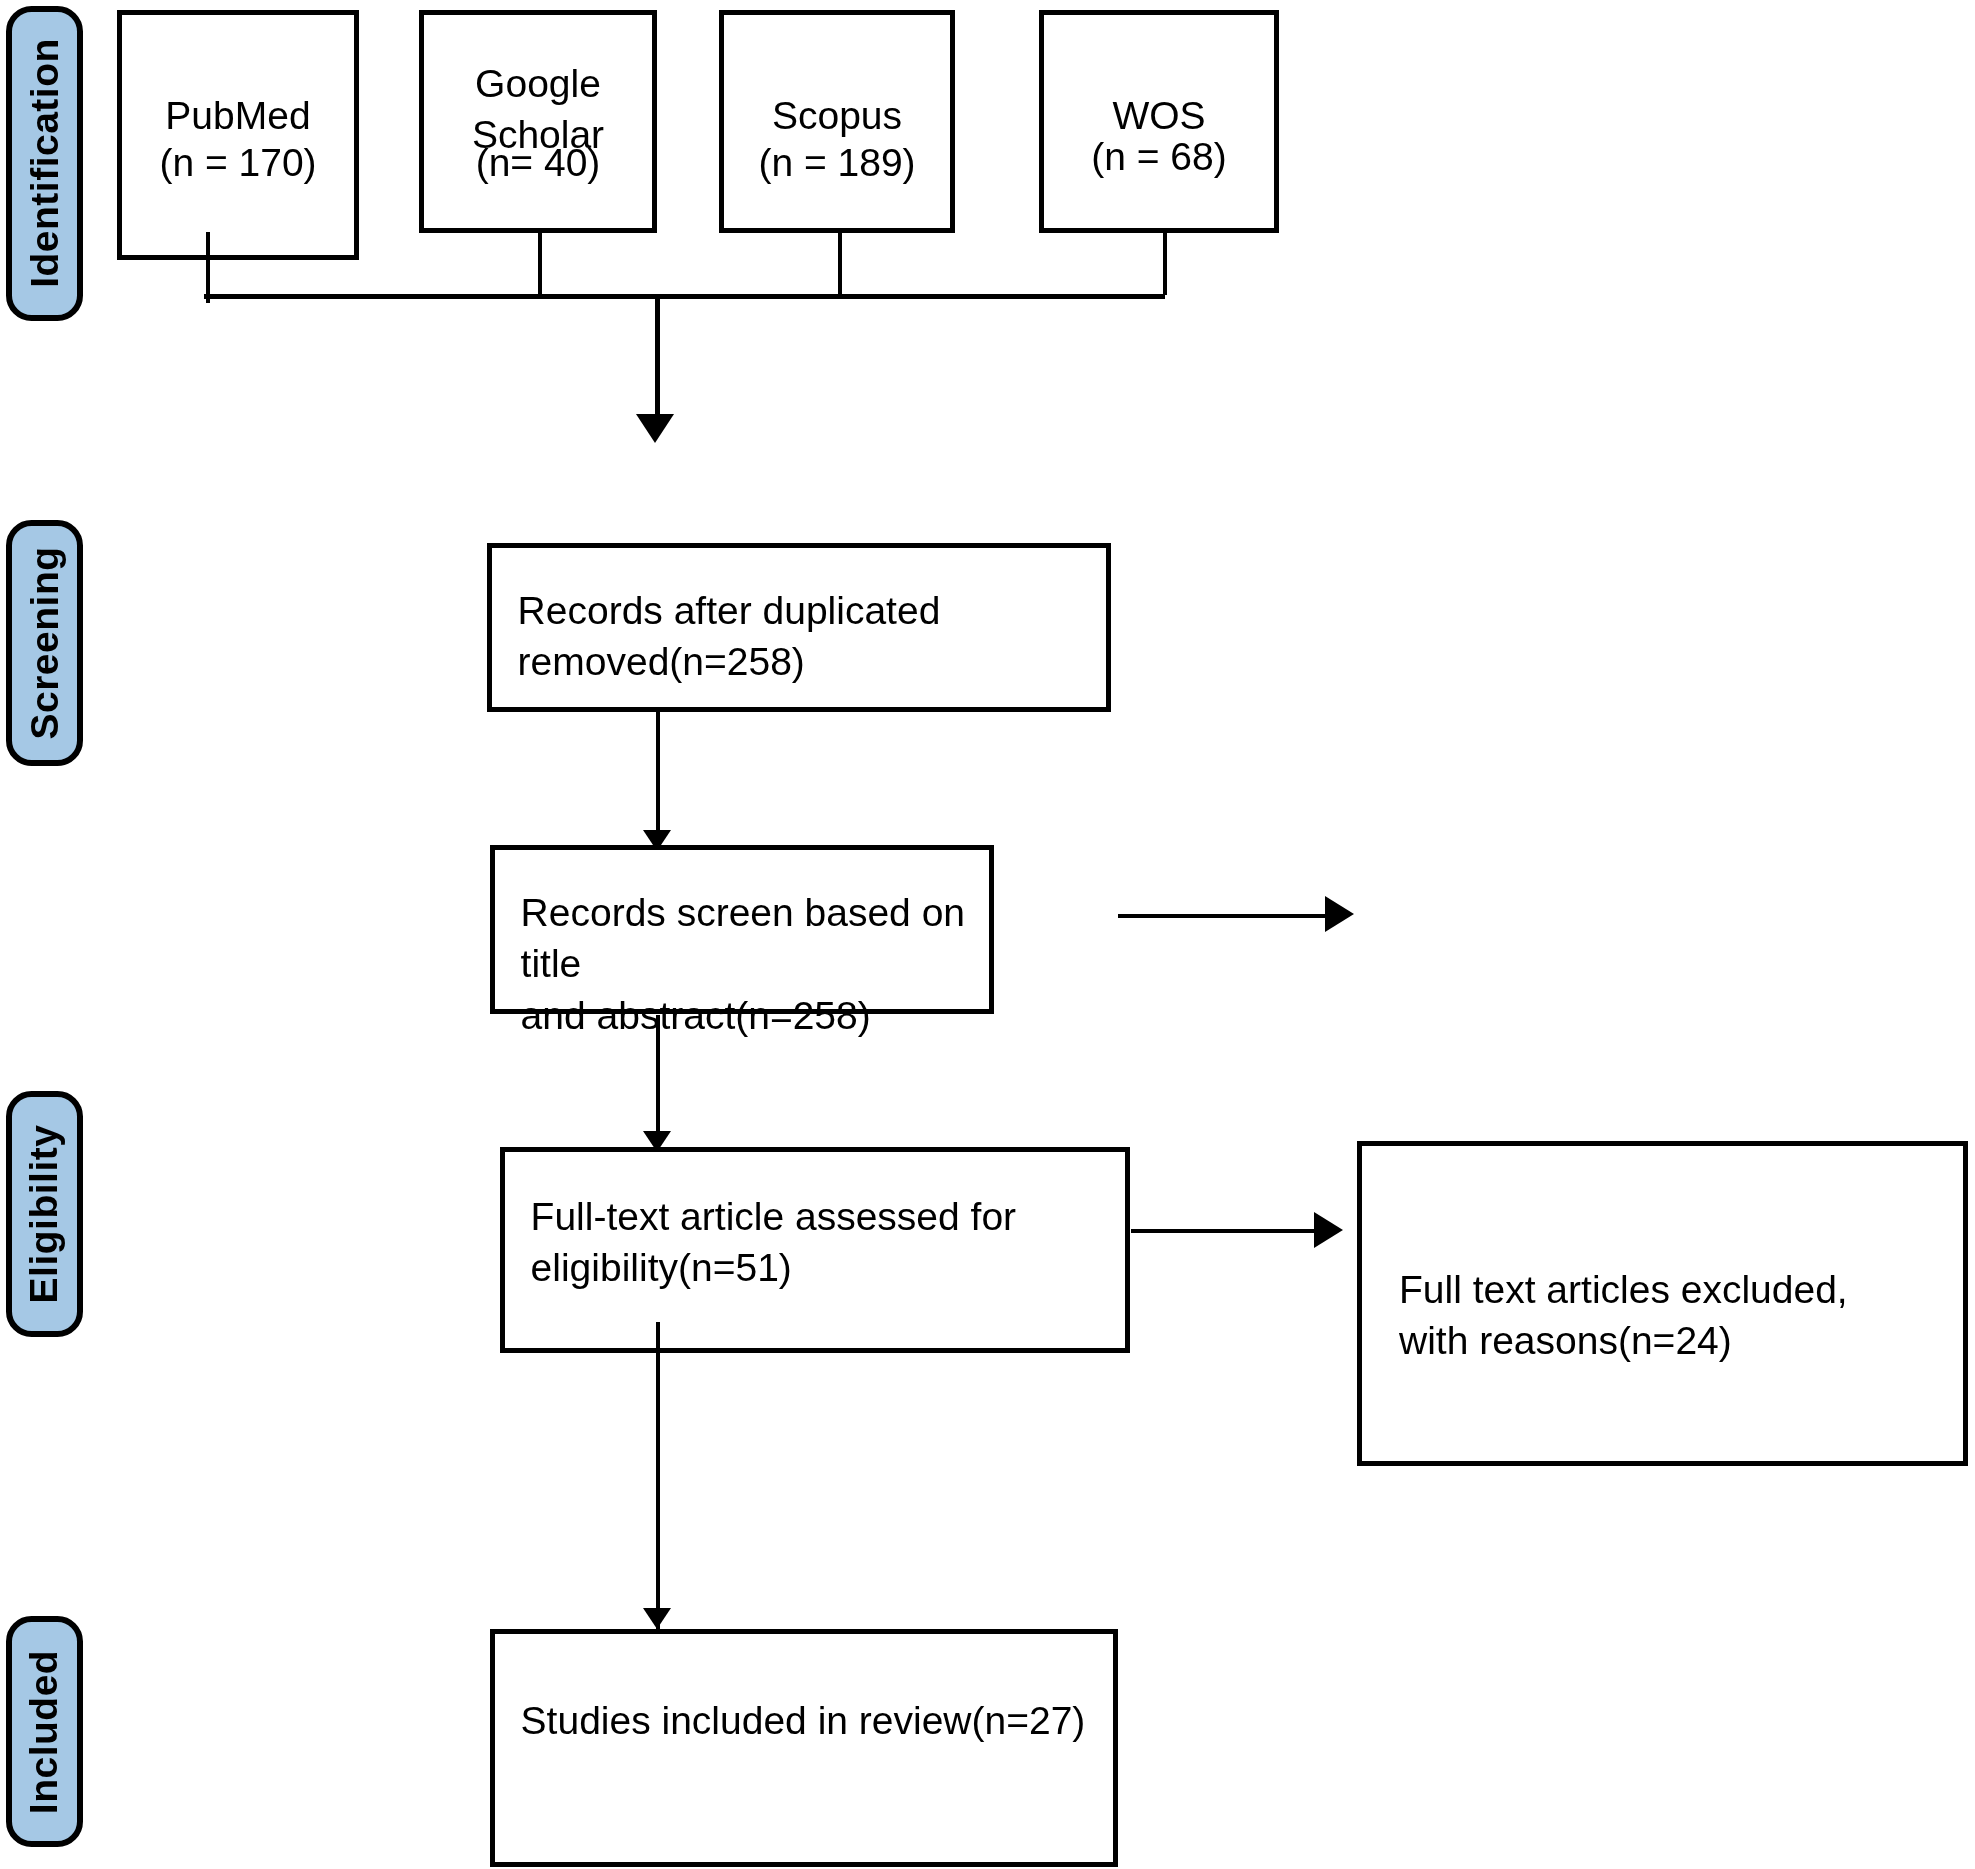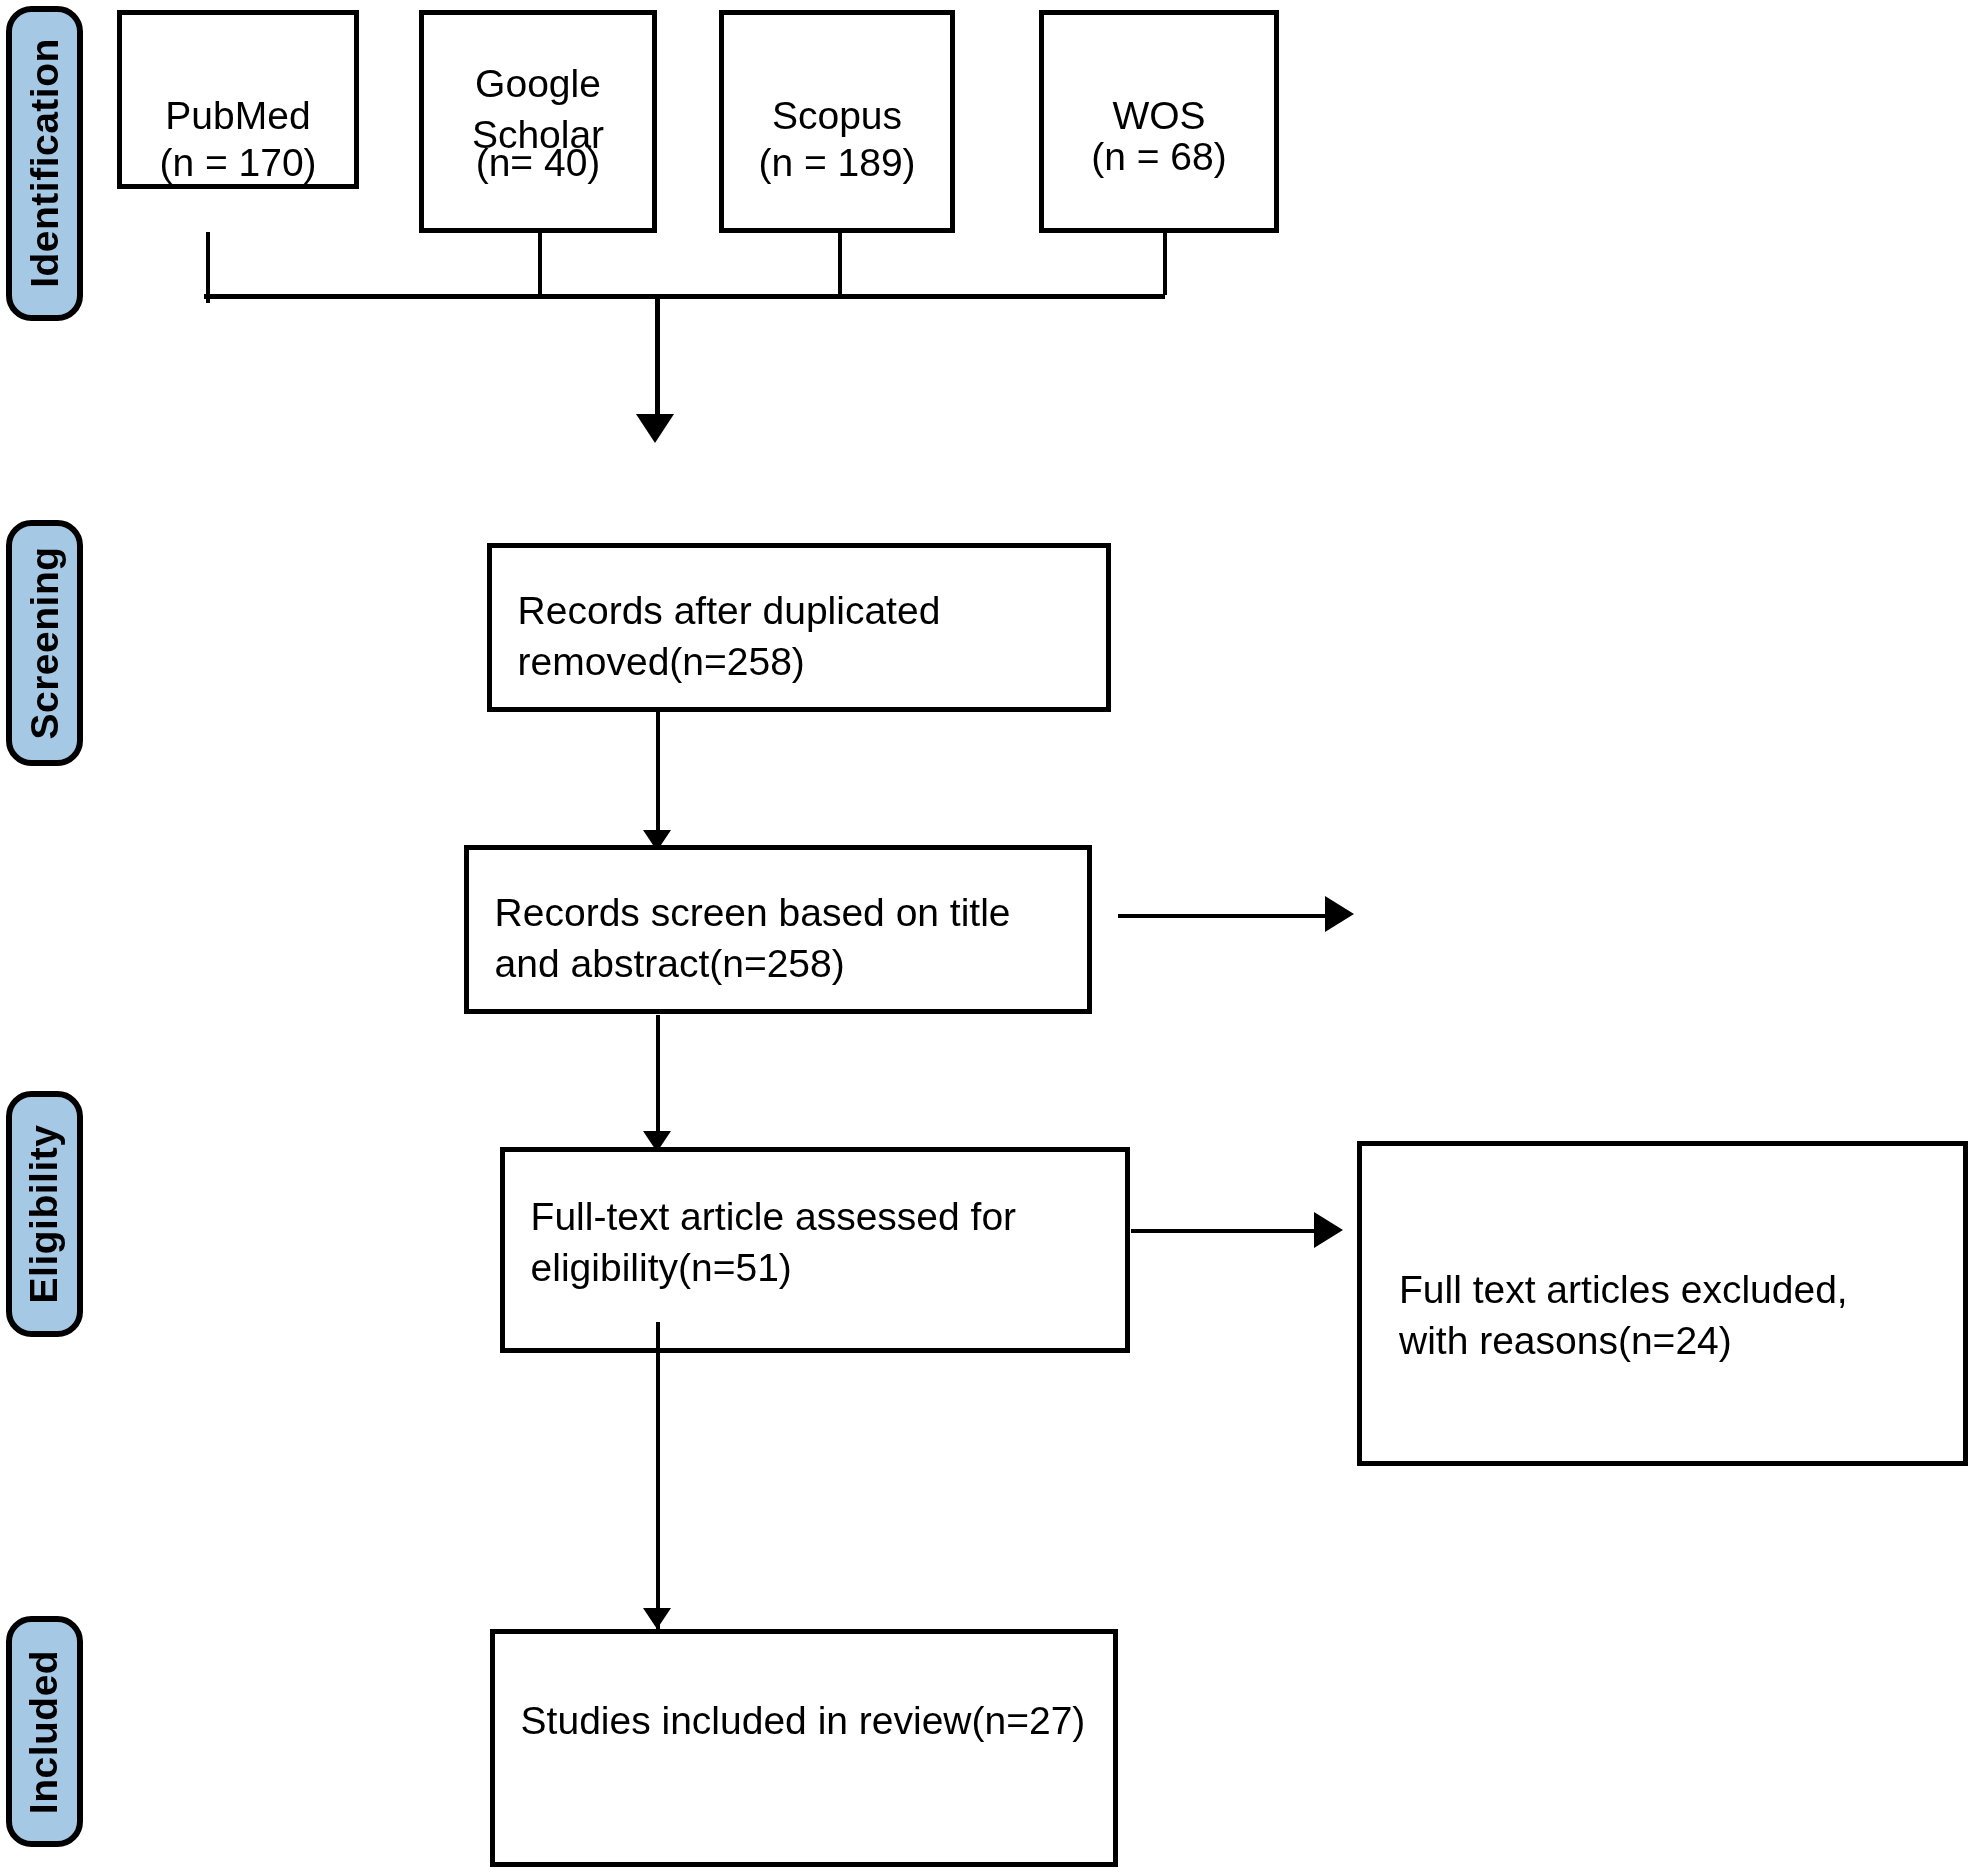--- a/index.html
+++ b/index.html
@@ -112,21 +112,21 @@
   </div>
 
   <div class="stage-label" style="left:5.9px; top:1091px; width:77px; height:246px;">
     <span>Eligibility</span>
   </div>
 
   <div class="stage-label" style="left:5.9px; top:1616px; width:77px; height:231px;">
     <span>Included</span>
   </div>
 
-  <div class="box center-text" style="left:117px; top:9.9px; width:242px; height:179px;padding-left:44px;">
+  <div class="box center-text" style="left:117px; top:9.9px; width:242px; height:250px;padding-left:44px;">
     <div class="box-text" style="top:75px;">PubMed</div>
     <div class="box-text" style="top:122px;">(n = 170)</div>
   </div>
 
   <div class="box center-text" style="left:419px; top:9.9px; width:238px; height:223px;padding-left:44px;">
     <div class="box-text" style="top:43px;">Google
 Scholar</div>
     <div class="box-text" style="top:122px;">(n= 40)</div>
   </div>
 
@@ -151,21 +151,21 @@
   <div class="arrow-down" style="left:636px; top:414px;"></div>
 
   <div class="box" style="left:487px; top:543px; width:624px; height:169px;">
     <div class="box-text" style="top:37px;">Records after duplicated
 removed(n=258)</div>
   </div>
 
   <div class="v-line thin" style="left:656px; top:712px; height:128px;"></div>
   <div class="arrow-down small" style="left:643px; top:830px;"></div>
 
-  <div class="box" style="left:464px; top:845px; width:628px; height:169px;padding-left:40px;">
+  <div class="box" style="left:490px; top:845px; width:504px; height:169px;padding-left:40px;">
     <div class="box-text" style="top:37px;">Records screen based on title
 and abstract(n=258)</div>
   </div>
 
   <div class="h-line thin" style="left:1118px; top:914px; width:219px;"></div>
   <div class="arrow-right" style="left:1325px; top:896px;"></div>
 
 
   <div class="v-line thin" style="left:656px; top:1015px; height:126px;"></div>
   <div class="arrow-down small" style="left:643px; top:1131px;"></div>

